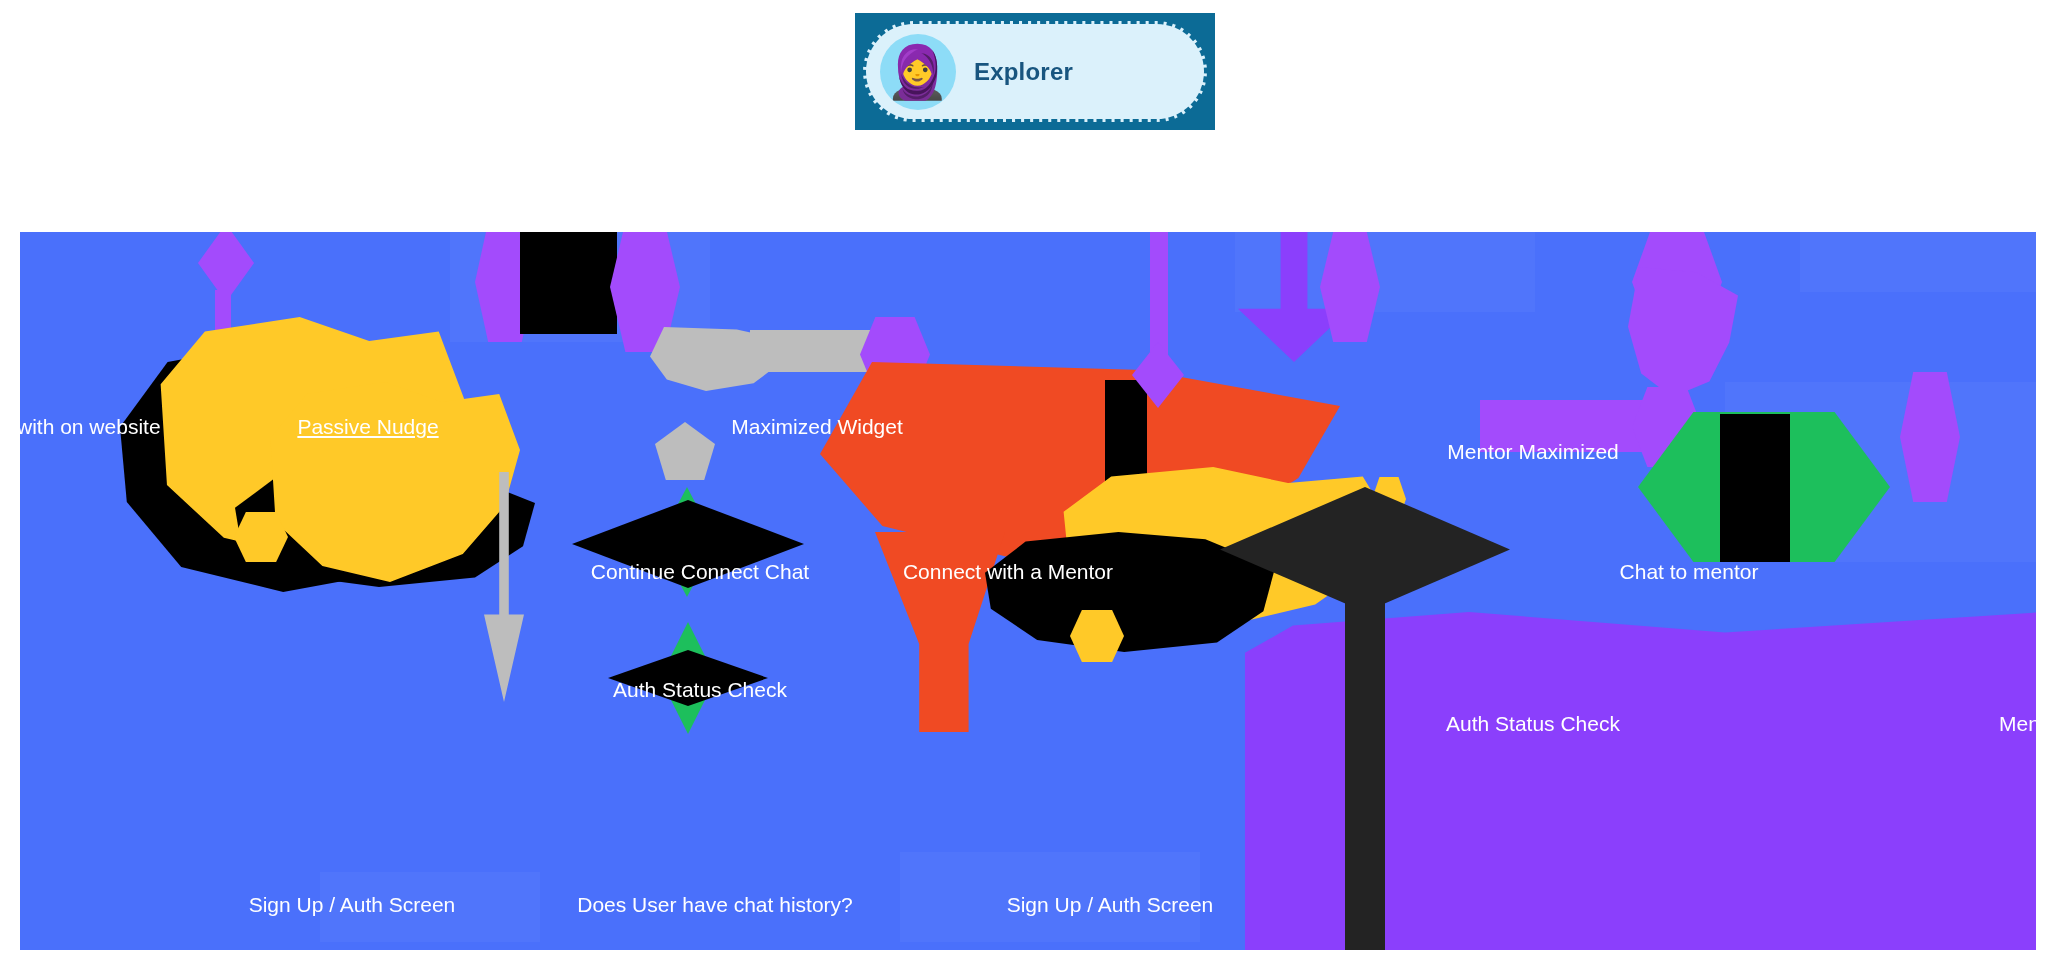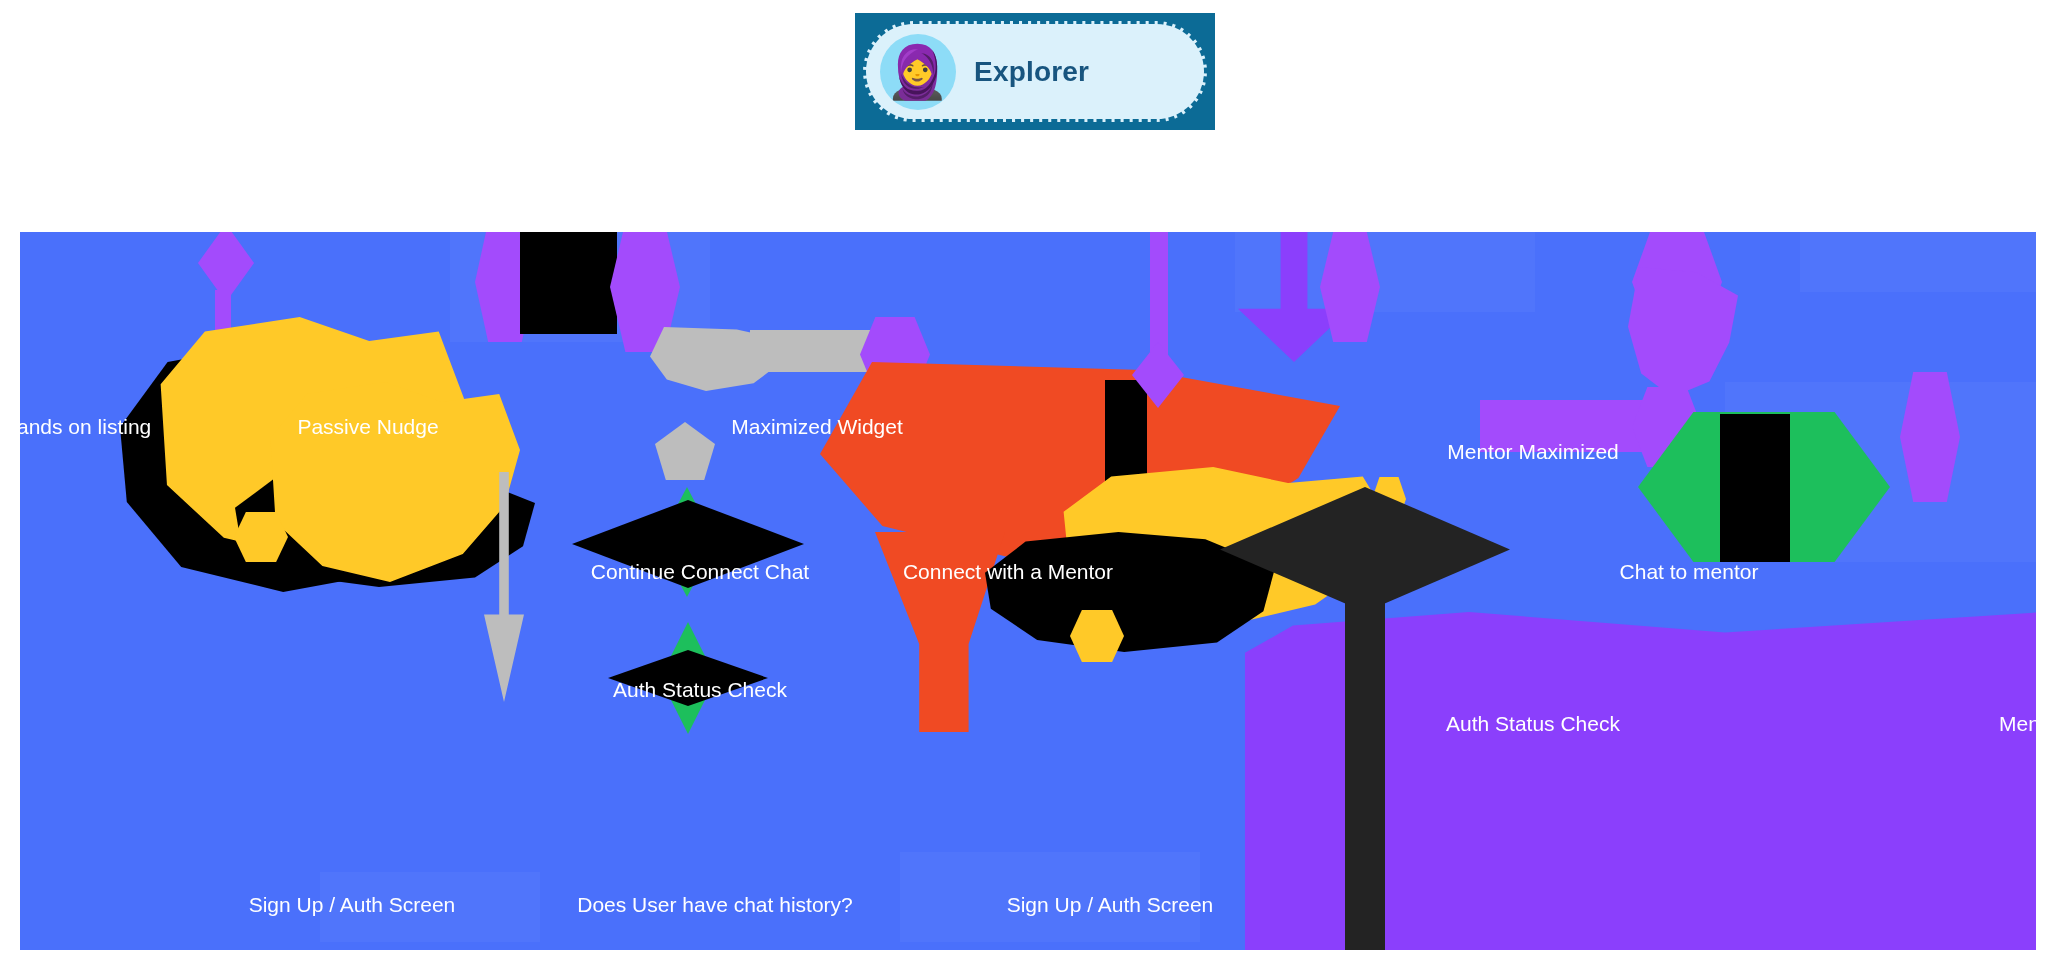--- a/index.html
+++ b/index.html
@@ -33,21 +33,21 @@
   .badge-avatar {
     width: 76px; height: 76px;
     border-radius: 50%;
     background: #8DDCF7;
     display: flex; align-items: center; justify-content: center;
     font-size: 52px; line-height: 1;
     flex: 0 0 auto;
     overflow: hidden;
   }
   .badge-label {
-    font-size: 28px;
+    font-size: 24px;
     font-weight: bold;
     color: #18557F;
     letter-spacing: .2px;
     white-space: nowrap;
   }
 
   
   #canvas {
     position: absolute;
     left: 20px; top: 232px;
@@ -151,22 +151,22 @@
     <div class="shape hexa" style="left:1618px;top:180px;width:252px;height:150px;background:#1DBF5C;"></div>
     <div class="shape" style="left:1700px;top:182px;width:70px;height:148px;background:#000000;"></div>
 
     <div class="shape diam" style="left:1200px;top:255px;width:290px;height:125px;background:#232323;"></div>
     <div class="shape" style="left:1325px;top:340px;width:40px;height:380px;background:#232323;"></div>
 
     <div class="shape" style="left:1225px;top:380px;width:800px;height:340px;background:#8B3FFC;
                 clip-path:polygon(0 12%,6% 4%,28% 0,60% 6%,100% 0,100% 100%,0 100%);"></div>
     <div class="shape" style="left:1325px;top:380px;width:40px;height:340px;background:#232323;"></div>
 
-    <div class="label" style="left:-3px;top:182px;text-align:left;">ands on listing</div>
-    <div class="label" style="left:218px;top:182px;width:260px;">Passive Nudge</div>
+    <div class="label" style="left:-3px;top:182px;text-align:left;">with on website</div>
+    <div class="label" style="left:218px;top:182px;width:260px;text-decoration:underline;">Passive Nudge</div>
     <div class="label" style="left:667px;top:182px;width:260px;">Maximized Widget</div>
     <div class="label" style="left:1383px;top:207px;width:260px;">Mentor Maximized</div>
     <div class="label" style="left:530px;top:327px;width:300px;">Continue Connect Chat</div>
     <div class="label" style="left:838px;top:327px;width:300px;">Connect with a Mentor</div>
     <div class="label" style="left:1539px;top:327px;width:260px;">Chat to mentor</div>
     <div class="label" style="left:545px;top:445px;width:270px;">Auth Status Check</div>
     <div class="label" style="left:1378px;top:479px;width:270px;">Auth Status Check</div>
     <div class="label" style="left:1979px;top:479px;text-align:left;">Mentor Chat C</div>
     <div class="label" style="left:197px;top:660px;width:270px;">Sign Up / Auth Screen</div>
     <div class="label" style="left:515px;top:660px;width:360px;">Does User have chat history?</div>

